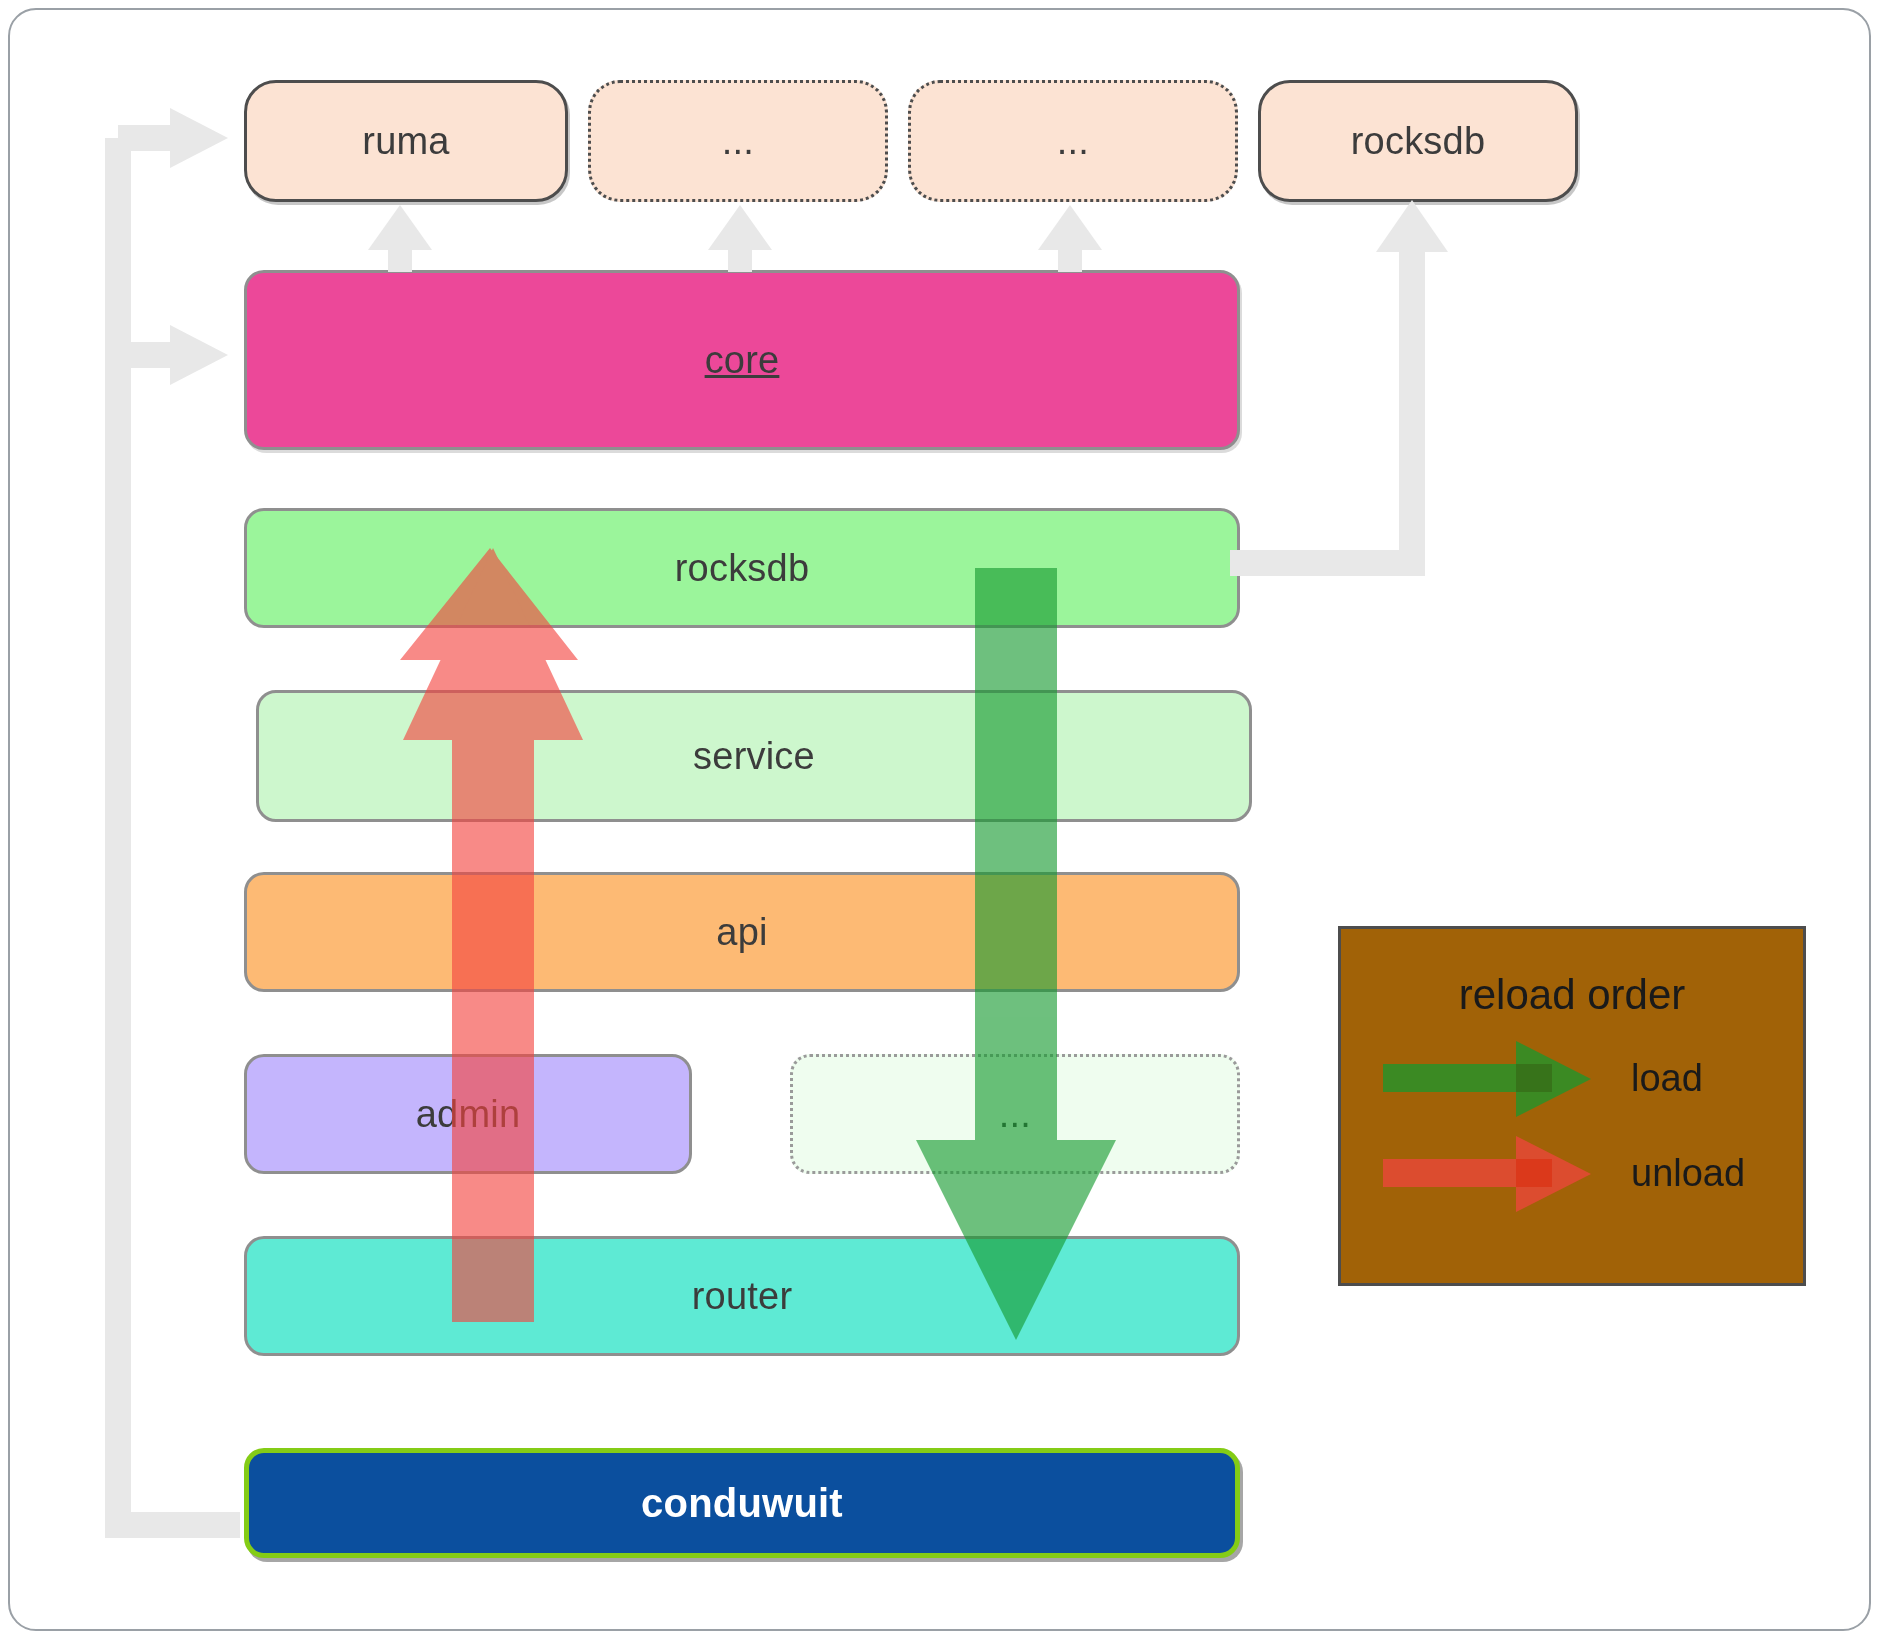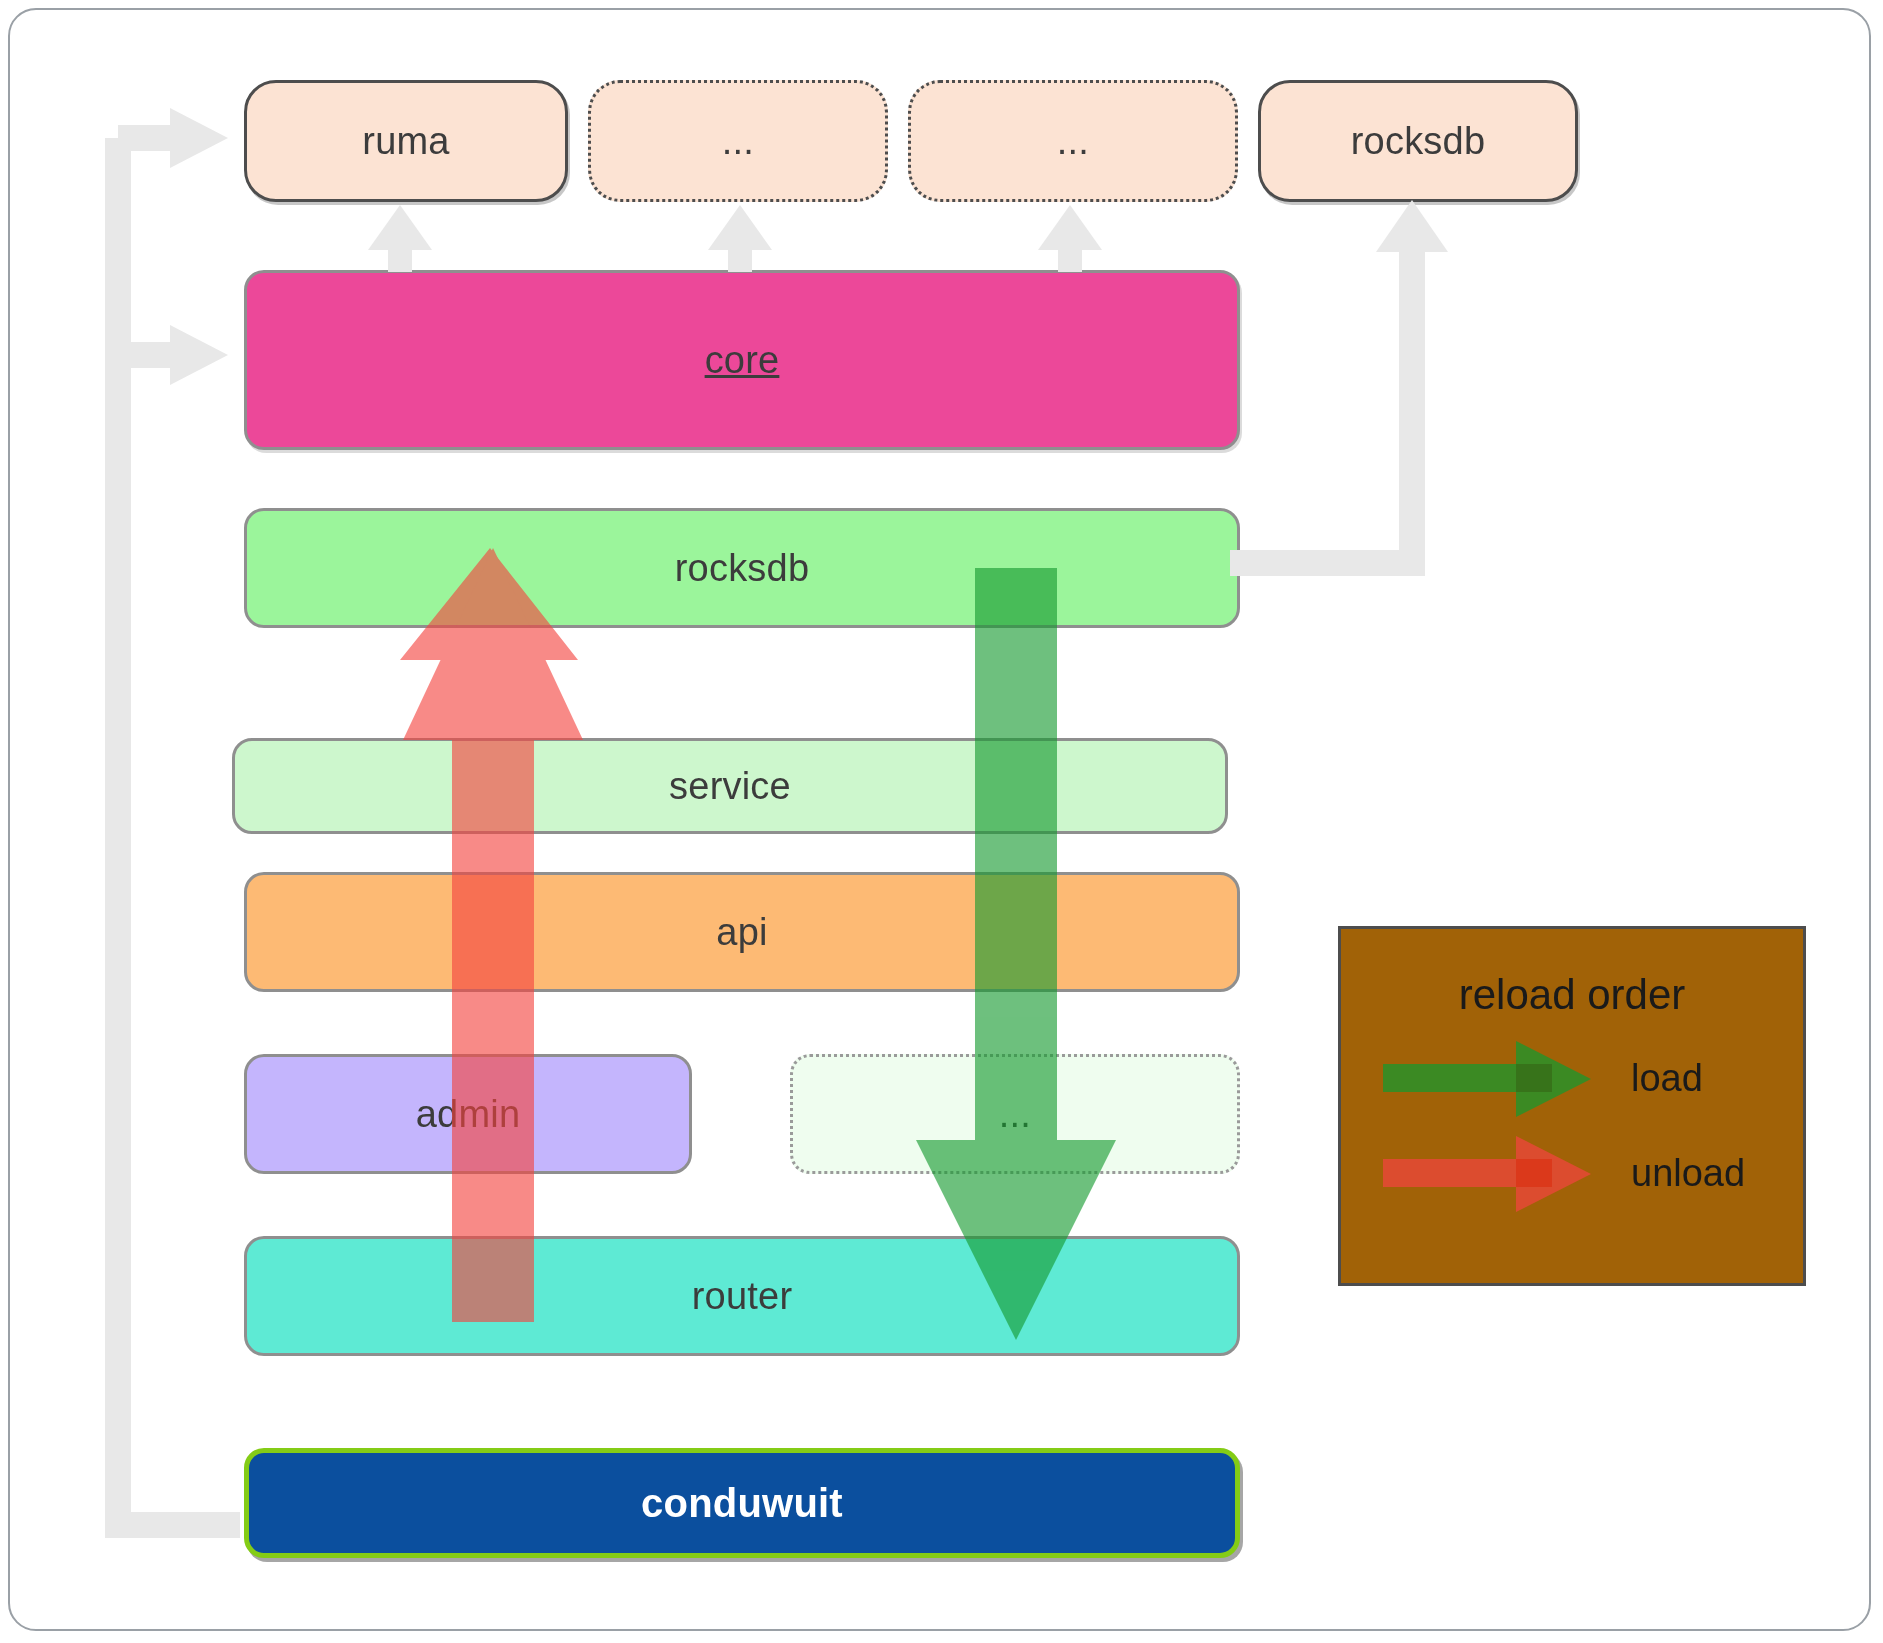--- a/index.html
+++ b/index.html
@@ -170,21 +170,21 @@
     </div>
 
     <div class="box core" style="left:244px; top:270px; width:996px; height:180px;">
       <span class="lbl">core</span>
     </div>
 
     <div class="box crate" style="left:244px; top:508px; width:996px; height:120px; background:#9bf59b;">
       <span class="lbl">rocksdb</span>
     </div>
 
-    <div class="box crate" style="left:232px; top:690px; width:996px; height:96px; background:#cdf7cd;margin-top:48px;">
+    <div class="box crate" style="left:256px; top:690px; width:996px; height:132px; background:#cdf7cd;">
       <span class="lbl">service</span>
     </div>
 
     <div class="box crate" style="left:244px; top:872px; width:996px; height:120px; background:#fdba74;">
       <span class="lbl">api</span>
     </div>
 
     <div class="box crate" style="left:244px; top:1054px; width:448px; height:120px; background:#c4b5fd;">
       <span class="lbl">admin</span>
     </div>

